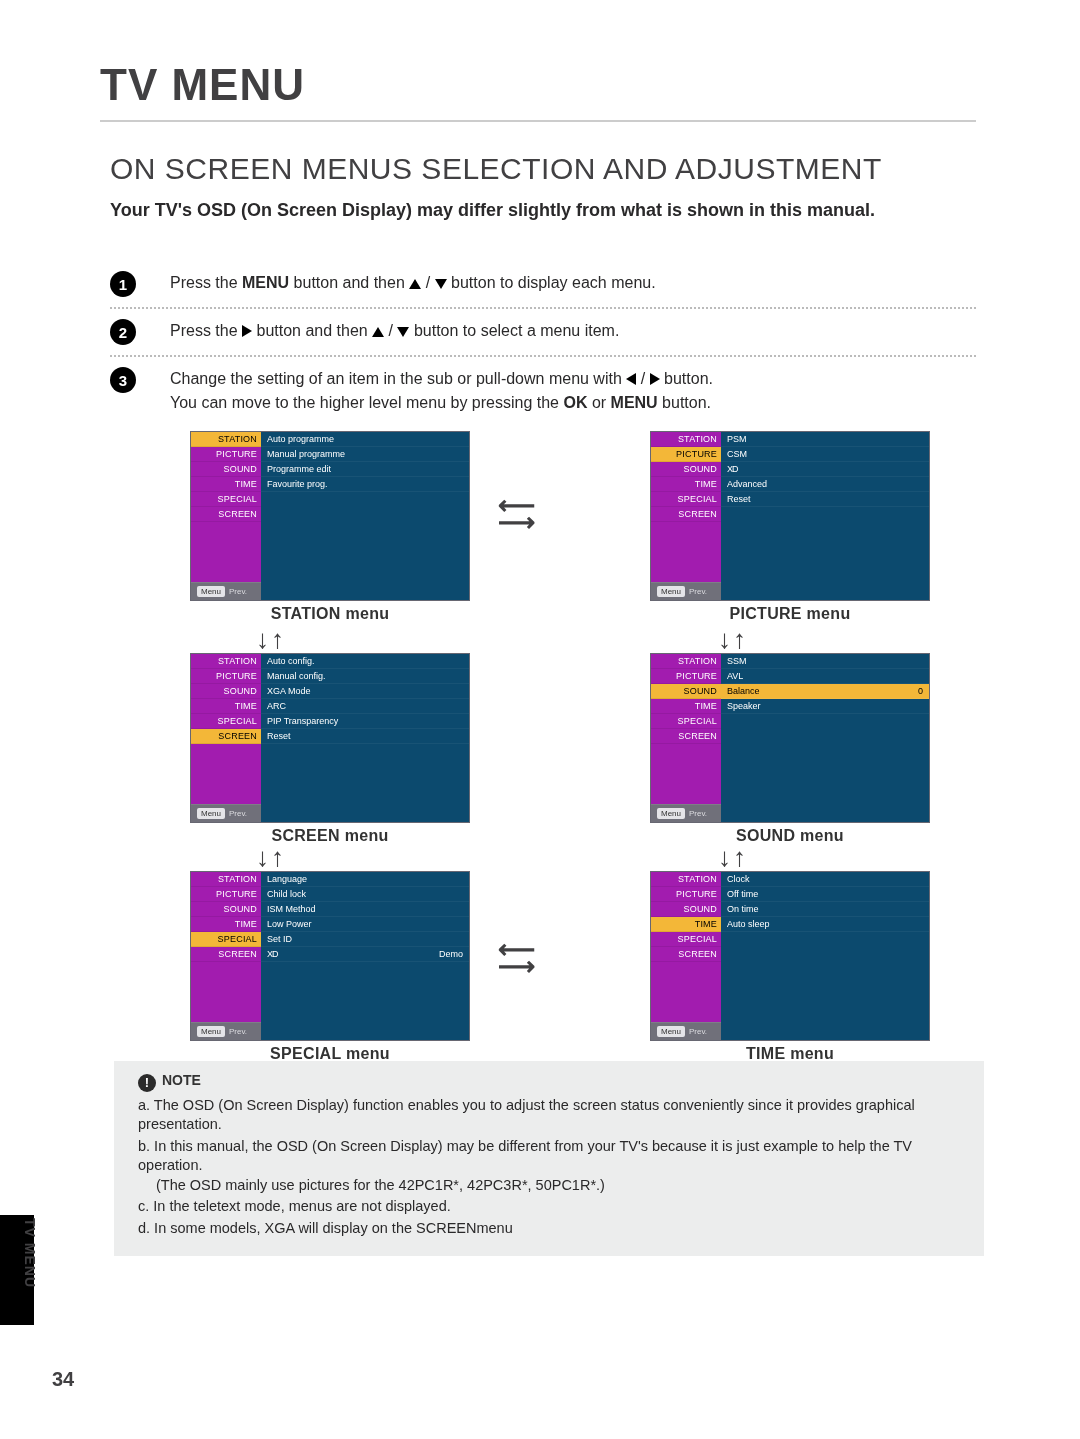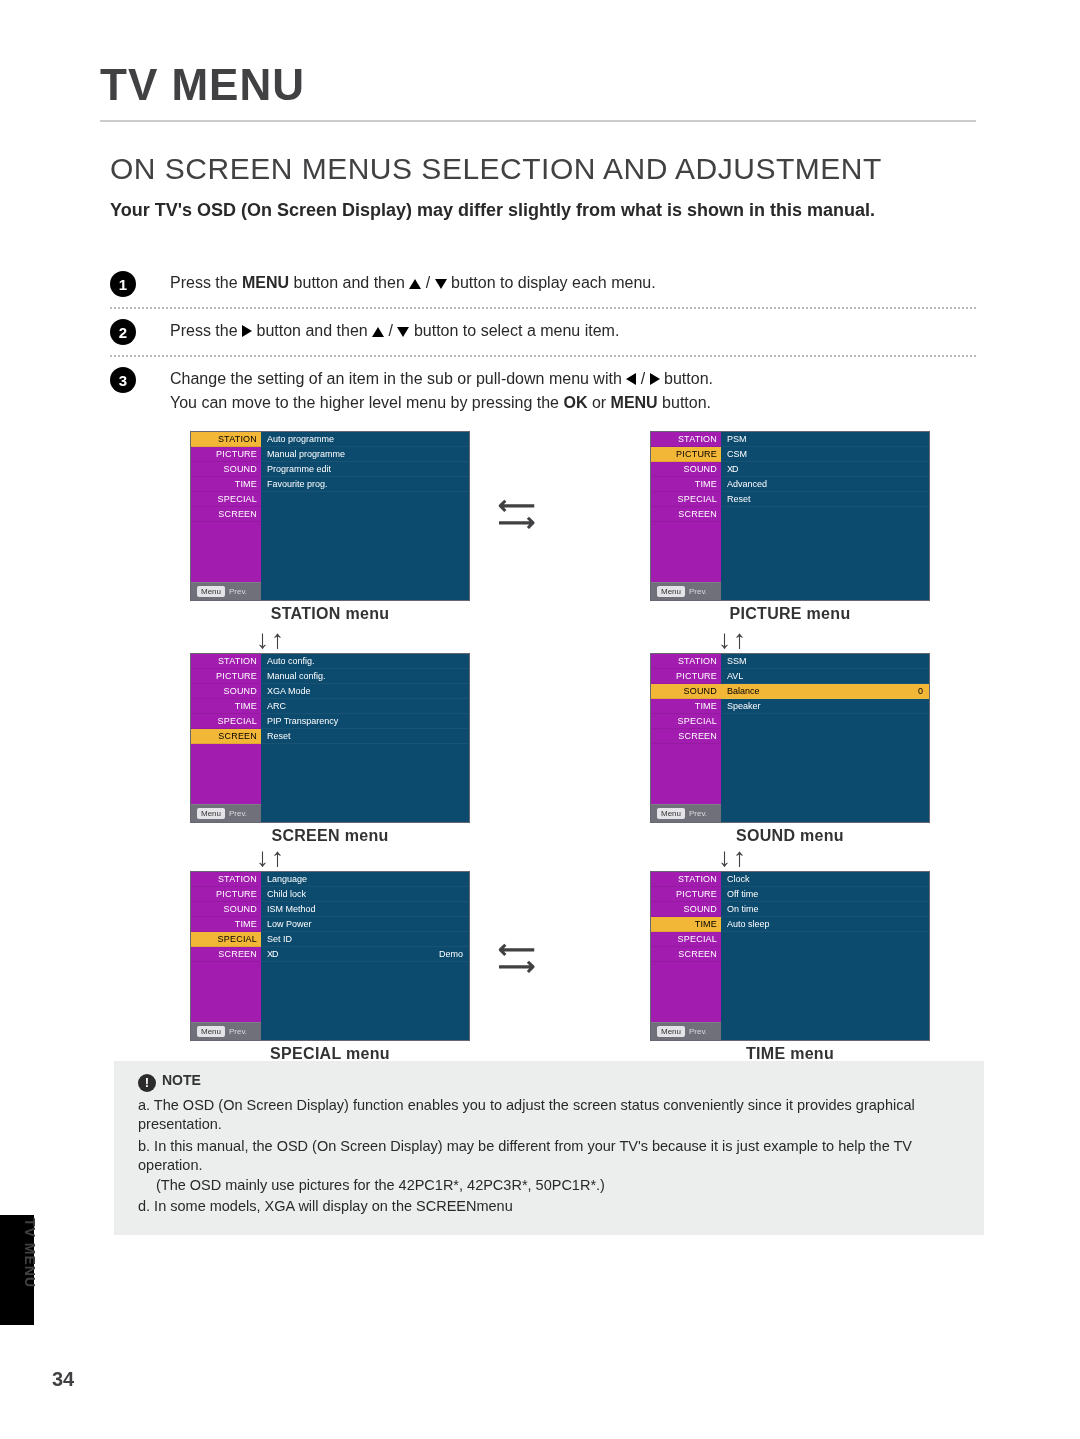--- a/index.html
+++ b/index.html
@@ -520,20 +520,21 @@
   </div>
 
   <div class="note-box">
     <span class="note-title">NOTE</span>
     <div class="note-body">
       <div class="li">a. The OSD (On Screen Display) function enables you to adjust the screen status conveniently since it provides graphical presentation.</div>
       <div class="li">
         <span>b. In this manual, the OSD (On Screen Display) may be different from your TV's because it is just example to help the TV operation.</span>
         <span class="indent">(The OSD mainly use pictures for the 42PC1R*, 42PC3R*, 50PC1R*.)</span>
       </div>
+      <div class="li">c. In the teletext mode, menus are not displayed.</div>
       <div class="li">d. In some models, XGA will display on the SCREENmenu</div>
     </div>
   </div>
 
   <div class="side-tab"></div>
   <div class="side-label">TV MENU</div>
   <div class="page-num">34</div>
 </div>
 
 </body></html>

